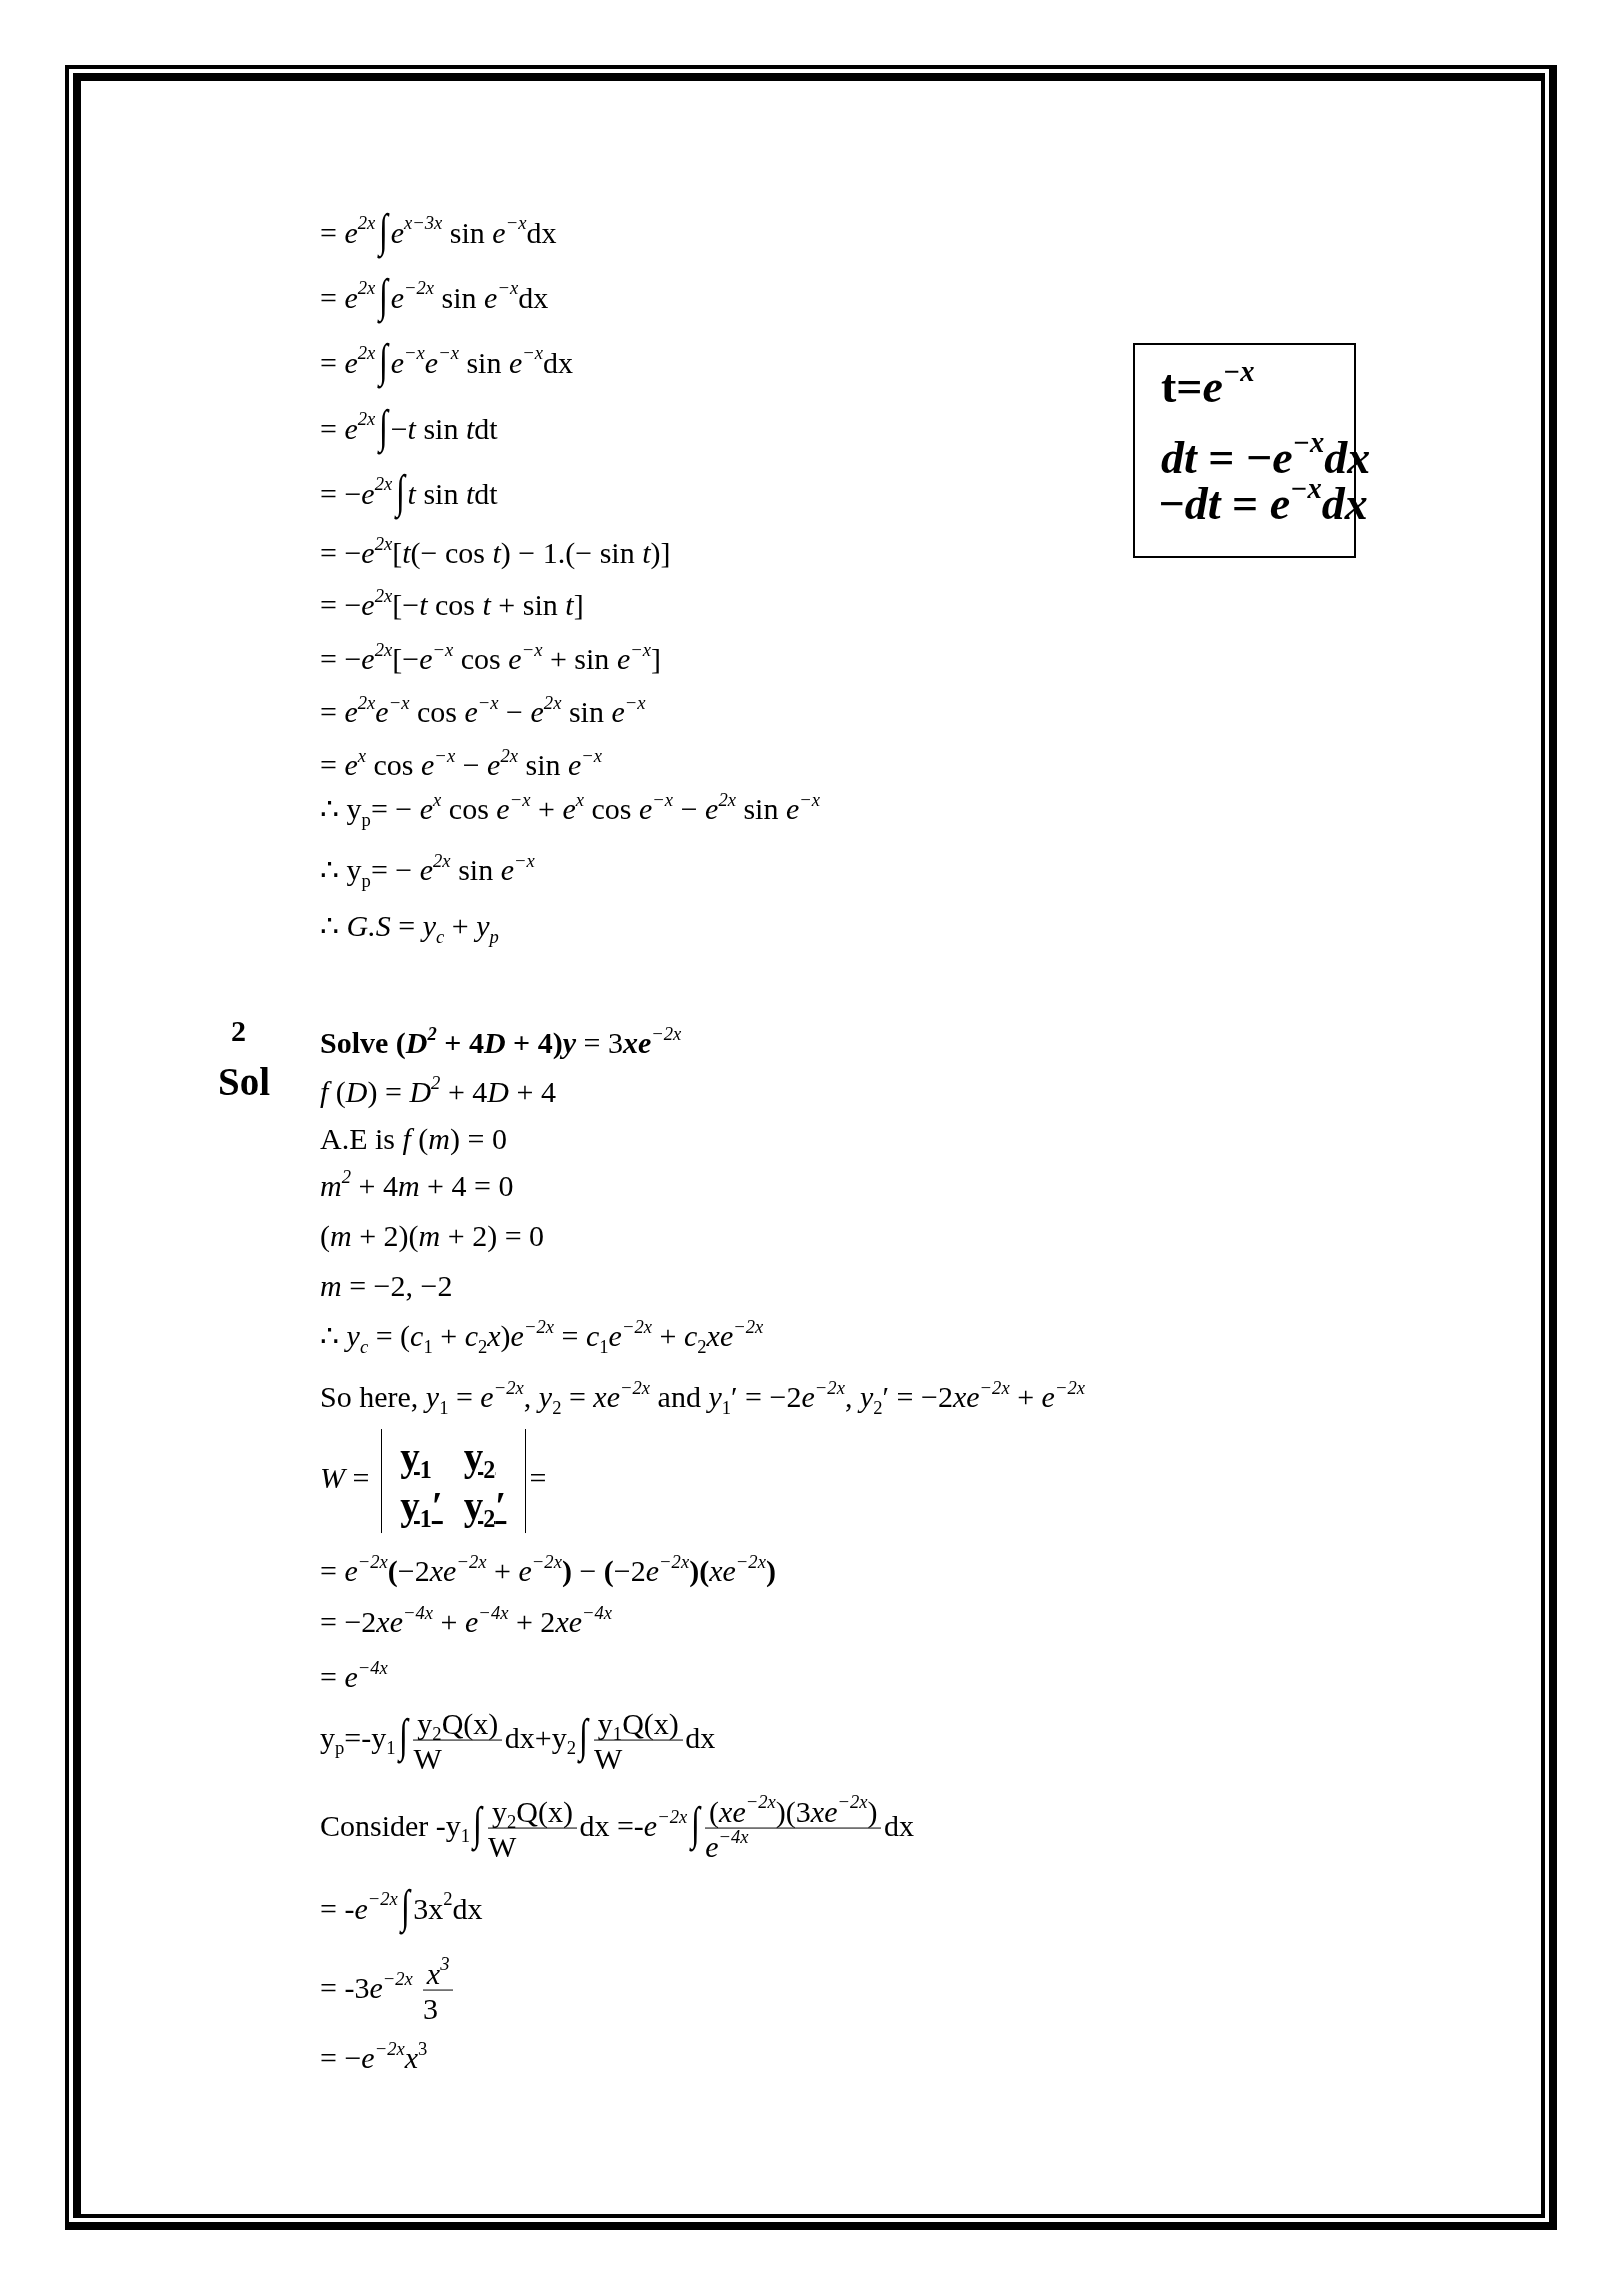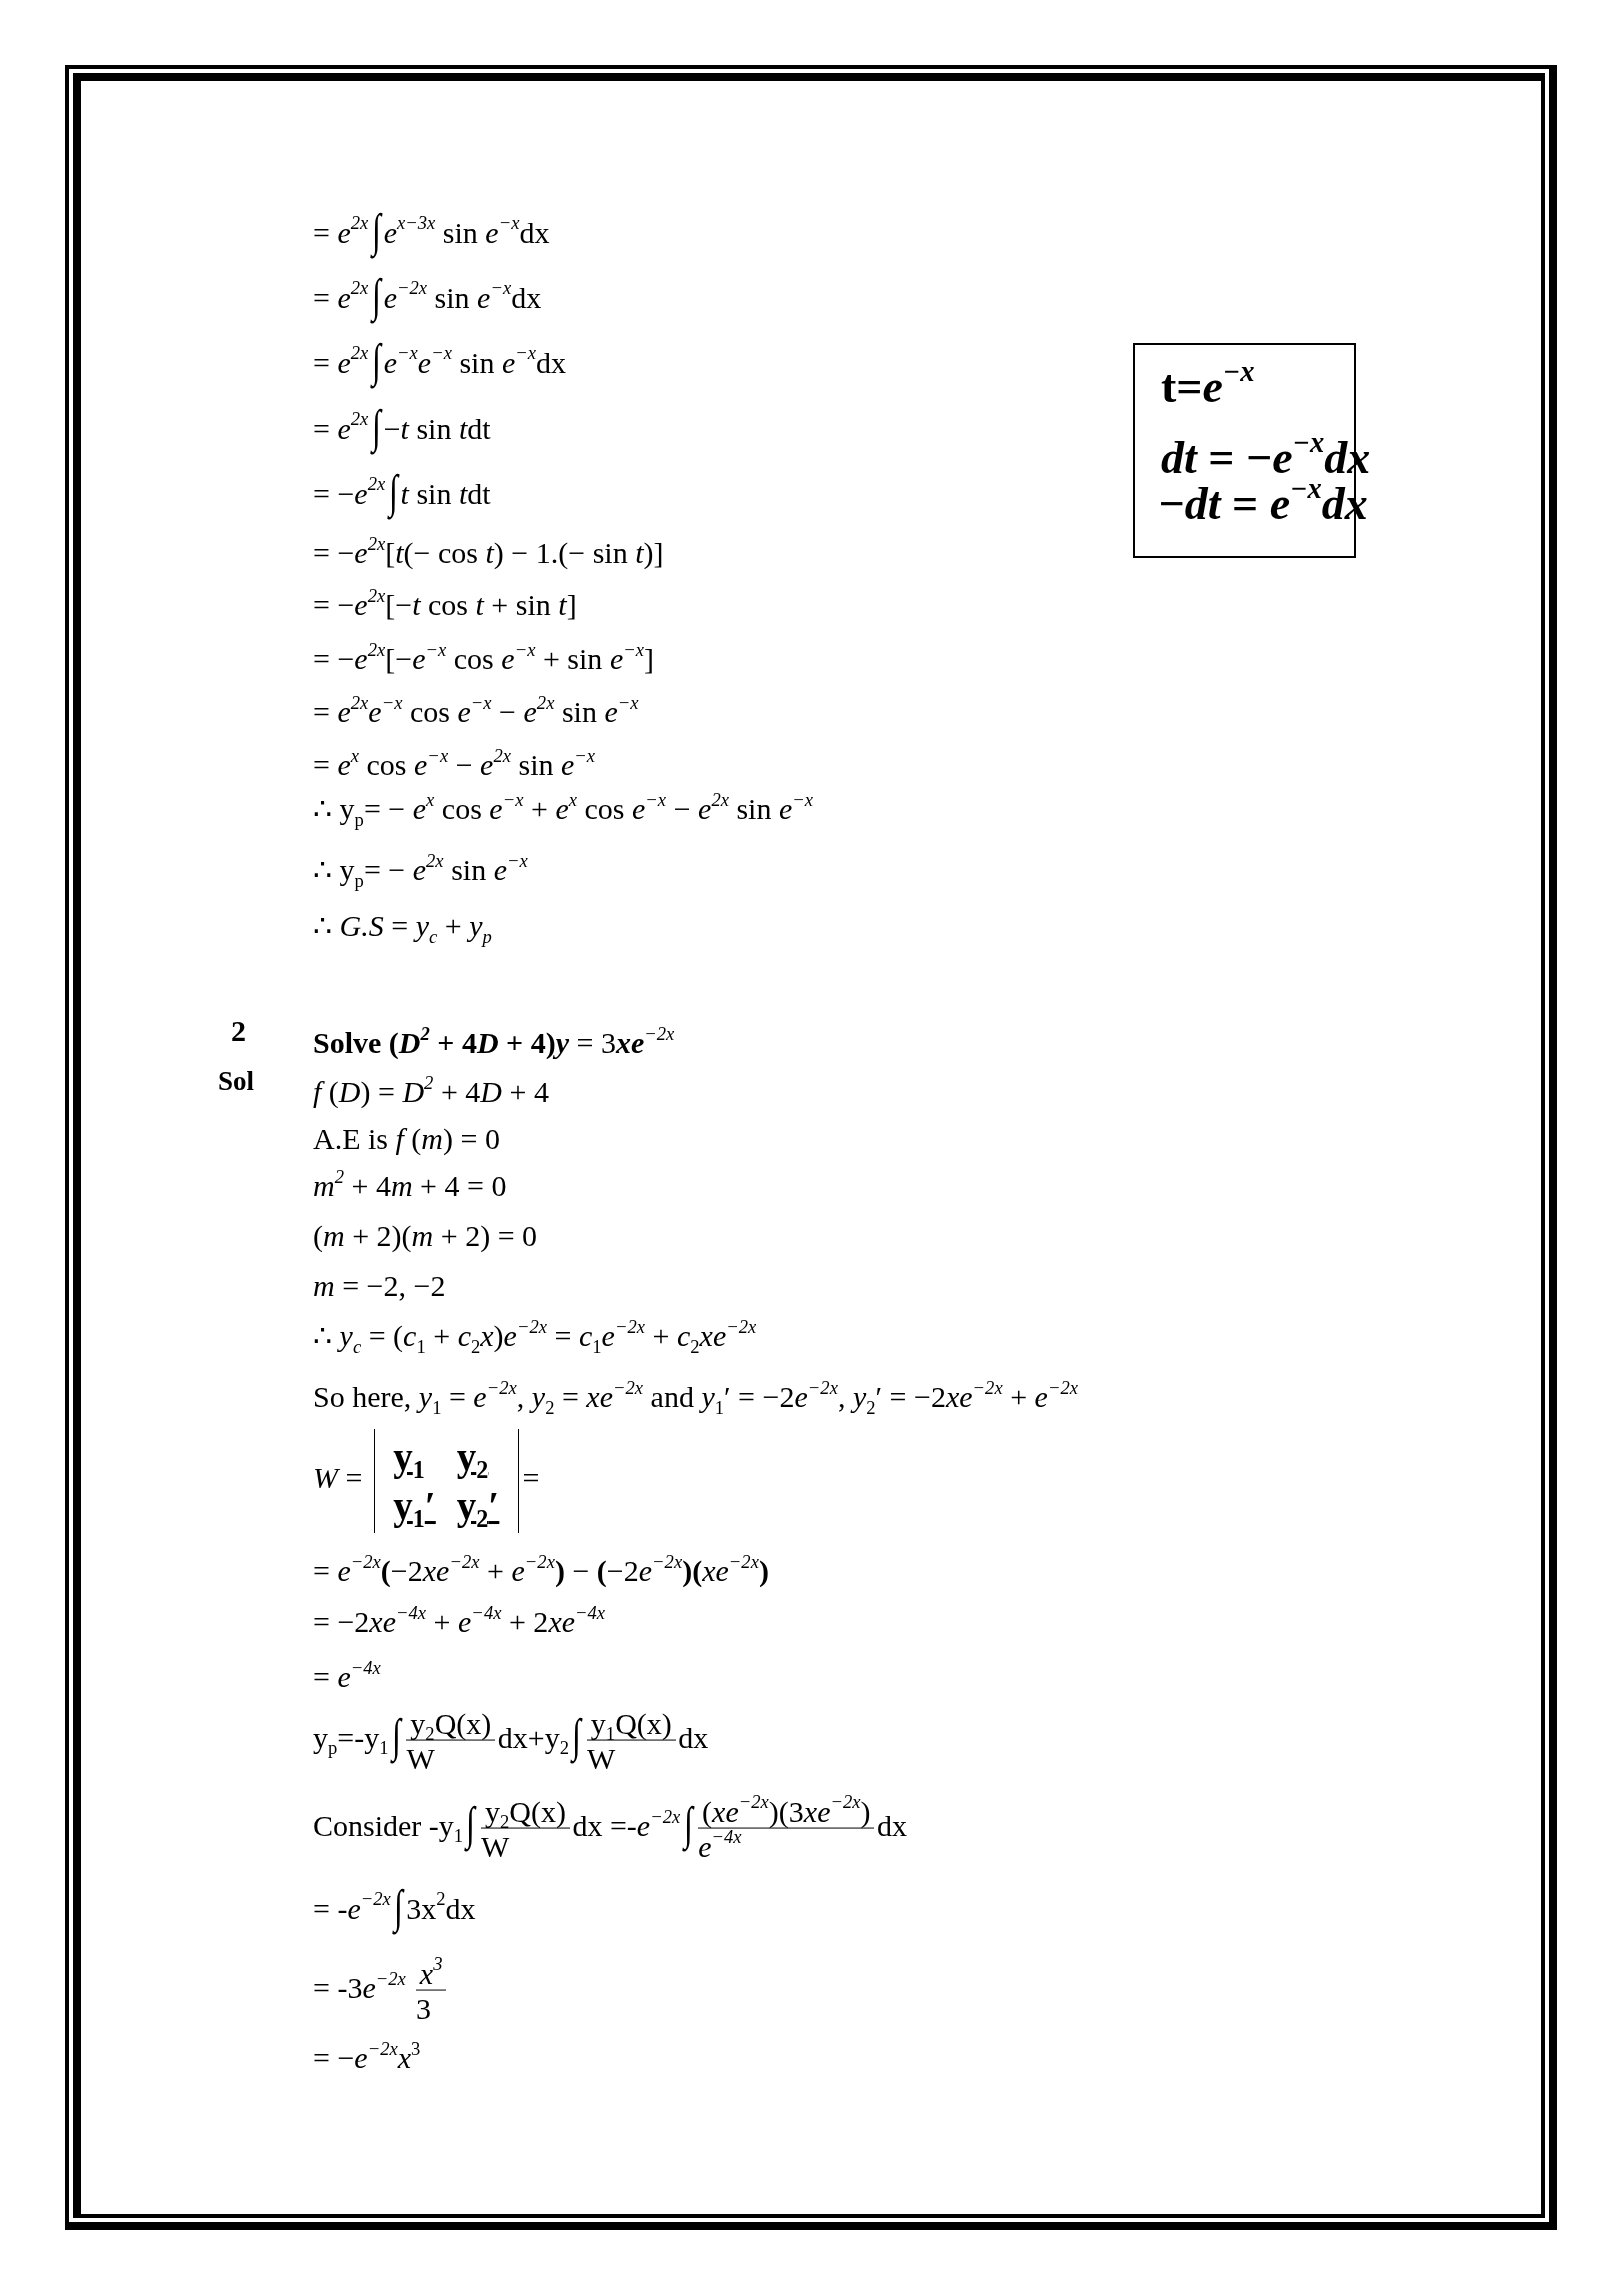--- a/index.html
+++ b/index.html
@@ -7,33 +7,33 @@
          font-family: "Liberation Serif", "DejaVu Serif", serif; color: #000; }
   .frame-outer-top { position: absolute; left: 65px; top: 65px; width: 1492px; height: 3.9px; background:#000; }
   .frame-outer-left { position: absolute; left: 65px; top: 65px; width: 3.9px; height: 2164px; background:#000; }
   .frame-outer-right { position: absolute; left: 1549px; top: 65px; width: 7.9px; height: 2164px; background:#000; }
   .frame-outer-bottom { position: absolute; left: 65px; top: 2222px; width: 1492px; height: 7.9px; background:#000; }
   .frame-inner-top { position: absolute; left: 73px; top: 73px; width: 1472px; height: 7.9px; background:#000; }
   .frame-inner-left { position: absolute; left: 73px; top: 73px; width: 7.9px; height: 2144px; background:#000; }
   .frame-inner-right { position: absolute; left: 1541px; top: 73px; width: 3.9px; height: 2144px; background:#000; }
   .frame-inner-bottom { position: absolute; left: 73px; top: 2214px; width: 1472px; height: 3.9px; background:#000; }
 
-  .line { position: absolute; left: 313px; font-size: 30px; line-height: 1; white-space: nowrap; transform: translateY(-50%); }
+  .line { position: absolute; left: 320px; font-size: 30px; line-height: 1; white-space: nowrap; transform: translateY(-50%); }
   .line i, .it { font-style: italic; }
   sup { font-size: 0.62em; vertical-align: 0.72em; line-height: 0; font-style: italic; }
   sub { font-size: 0.62em; vertical-align: -0.35em; line-height: 0; }
   .int { font-size: 1.55em; display: inline-block; transform: scaleX(0.7) translateY(0.08em); margin: 0 1.3px; font-style: normal; }
   .b { font-weight: bold; }
 
   .subst-box { position: absolute; left: 1133px; top: 343px; width: 223px; height: 215px;
                border: 2px solid #000; box-sizing: border-box; }
   .subst-box .sl { position: absolute; left: 26px; font-size: 46px; white-space: nowrap; transform: translateY(-50%); font-weight: bold; }
 
   .qnum { position: absolute; left: 231px; top: 1031px; font-size: 30px; font-weight: bold; transform: translateY(-50%); }
-  .sol-label { position: absolute; left: 218px; top: 1081px; font-size: 27px; font-weight: bold; transform: translateY(-50%); }
+  .sol-label { position: absolute; left: 218px; top: 1081px; font-size: 39px; font-weight: bold; transform: translateY(-50%); }
 
   .frac { display: inline-block; vertical-align: middle; margin: 0 2.6px; }
   .frac .num { display: block; border-bottom: 1.3px solid #000; padding: 0 3.9px 1.3px; }
   .frac .den { display: block; padding-top: 2.6px; }
 
   .det { display: inline-block; vertical-align: middle; border-left: 1.3px solid #000; border-right: 1.3px solid #000; padding: 2.6px 7.9px; margin: 0 3.9px; }
   .det table { border-collapse: collapse; }
   .det td { padding: 5.2px 10.5px; font-size: 39px; text-decoration: underline; }
 </style>
 </head>

